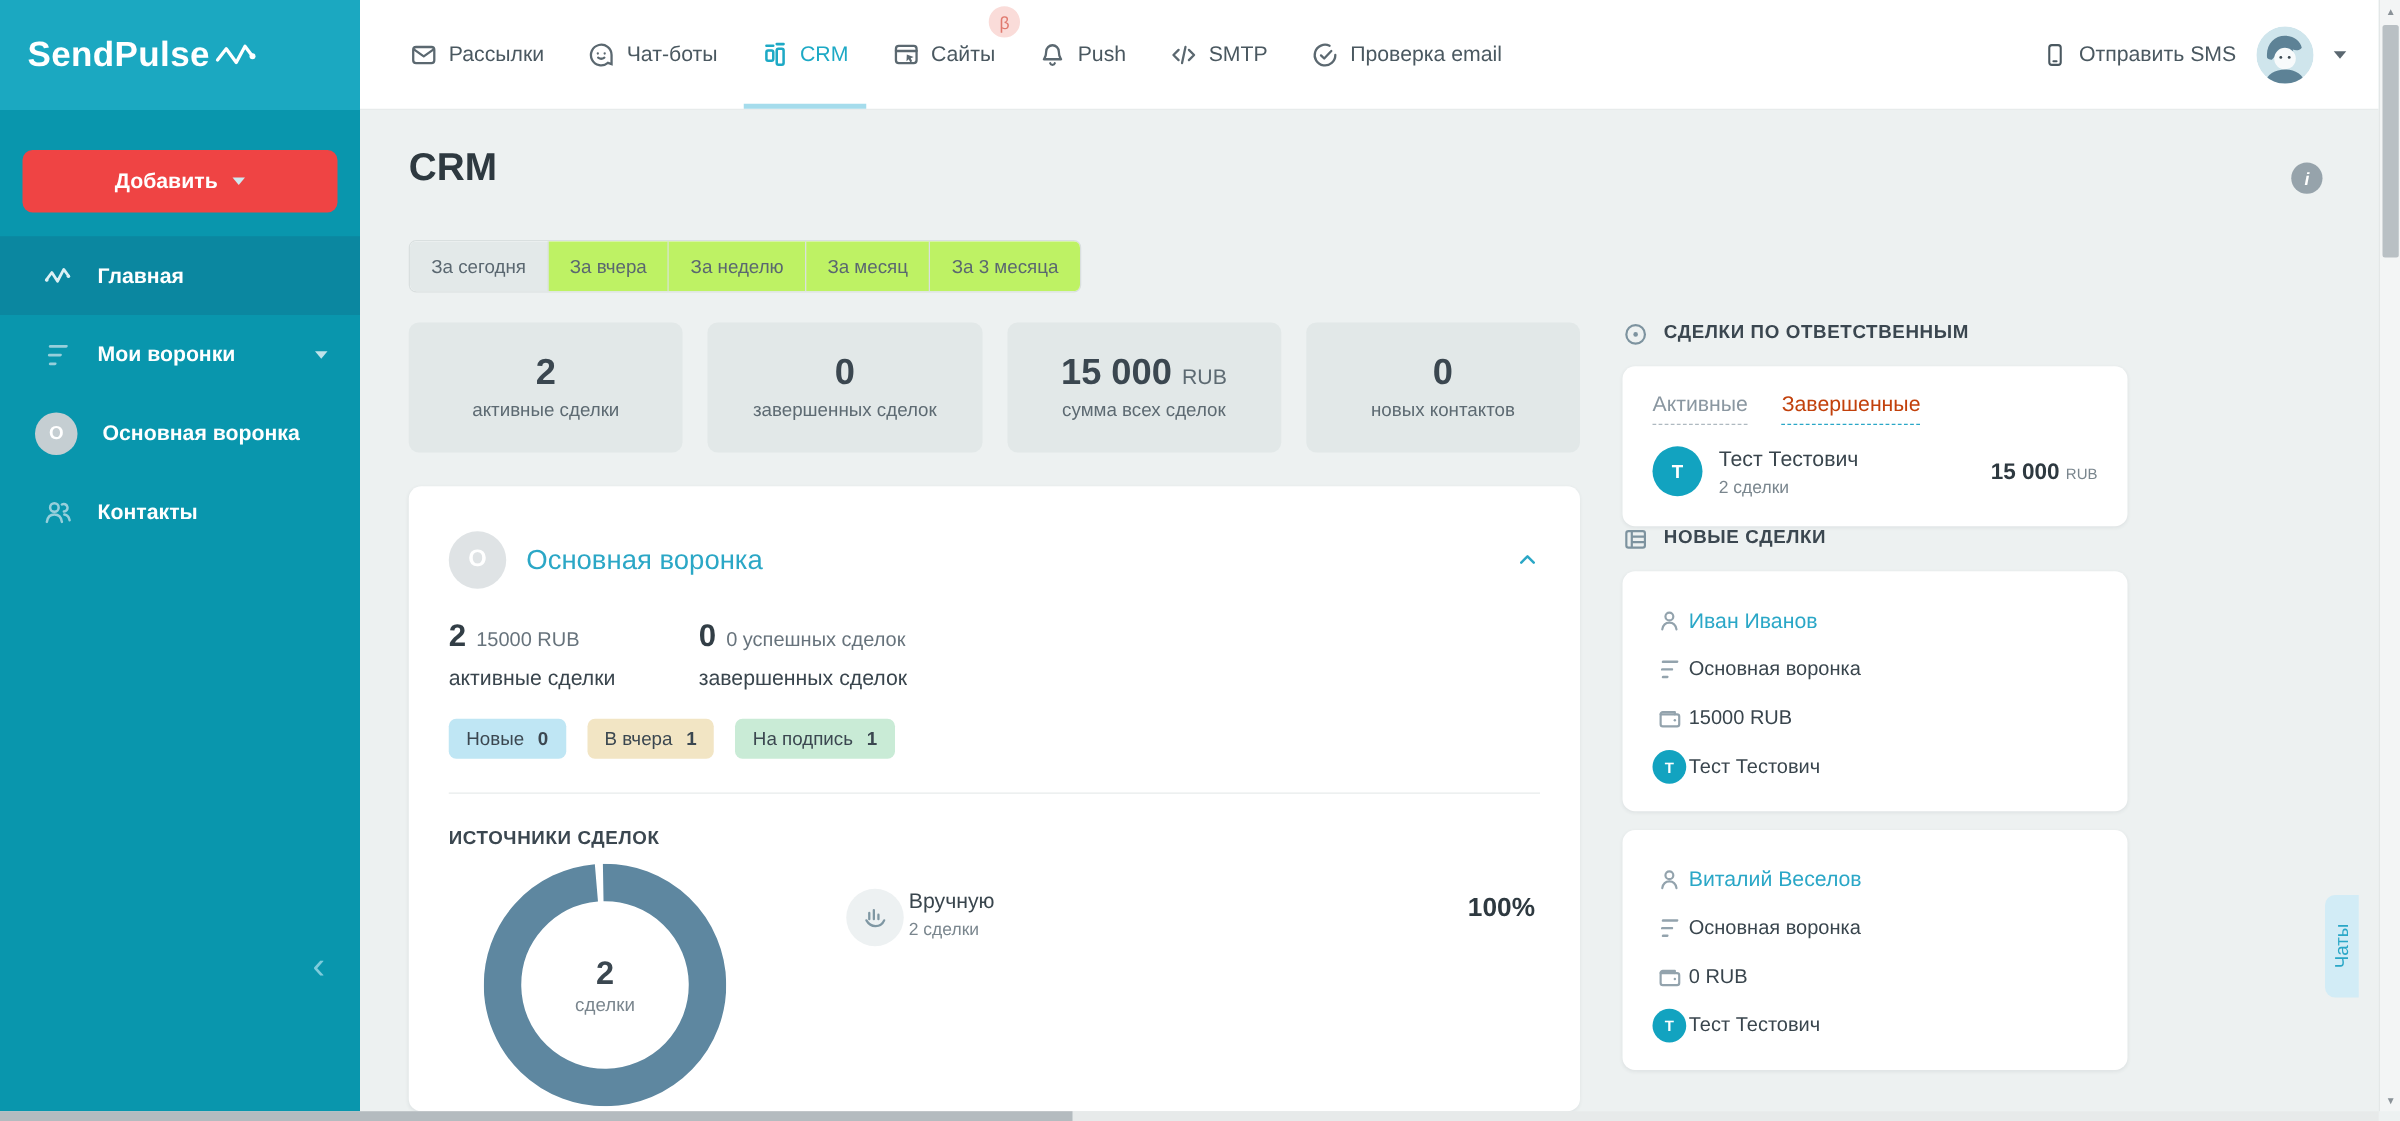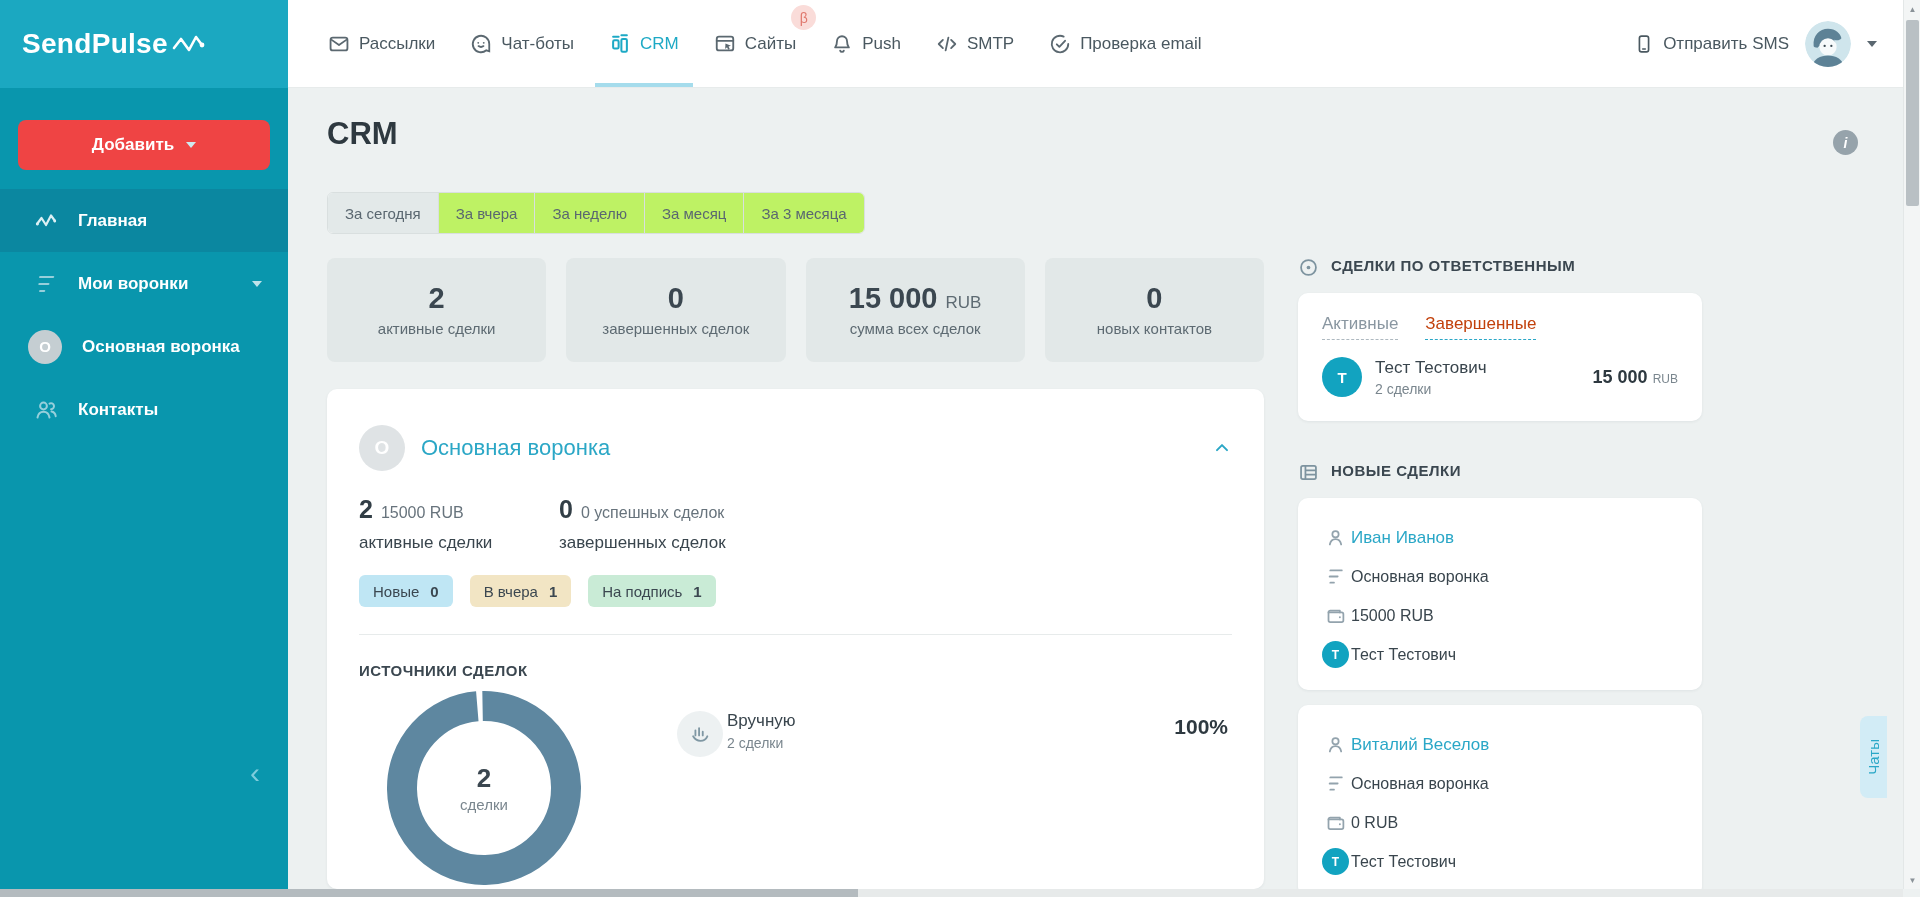--- a/index.html
+++ b/index.html
@@ -105,21 +105,21 @@
   .tab { font-size:17px; padding-bottom:5px; cursor:pointer; }
   .tab.inactive { color:#8a97a1; border-bottom:1px dashed #aeb9c0; }
   .tab.active { color:#c2410c; border-bottom:1px dashed #2aa7c7; }
   .owner-row { margin-top:17px; display:flex; align-items:center; gap:13px; }
   .t-ava { width:40px; height:40px; border-radius:50%; background:#12a3c0; color:#fff; font-size:15px; font-weight:700;
            display:flex; align-items:center; justify-content:center; flex:0 0 40px; }
   .owner-name { font-size:17px; color:#39454d; }
   .owner-deals { margin-top:3px; font-size:14px; color:#7a868e; }
   .owner-amount { margin-left:auto; font-size:18px; font-weight:700; color:#2e3940; white-space:nowrap; }
   .owner-amount .cur { font-size:12px; font-weight:400; color:#7a868e; }
-  .nd-head { margin-top:41px; }
+  .nd-head { }
   .deal-card { margin-top:15px; background:#fff; border-radius:10px; padding:26px 24px 22px; box-shadow:0 1px 3px rgba(40,60,70,.07); }
   .deal-row { display:flex; align-items:center; gap:2px; margin-bottom:12px; min-height:27px; }
   .deal-row:last-child { margin-bottom:0; }
   .dicon { width:27px; display:flex; justify-content:center; color:#93a3ad; flex:0 0 27px; }
   .dicon svg { width:21px; height:21px; }
   .t-ava-sm { width:27px; height:27px; border-radius:50%; background:#12a3c0; color:#fff; font-size:12px; font-weight:700;
               display:flex; align-items:center; justify-content:center; flex:0 0 27px; }
   .deal-name { font-size:17px; color:#2aa7c7; cursor:pointer; }
   .deal-text { font-size:16px; color:#39454d; }
 

